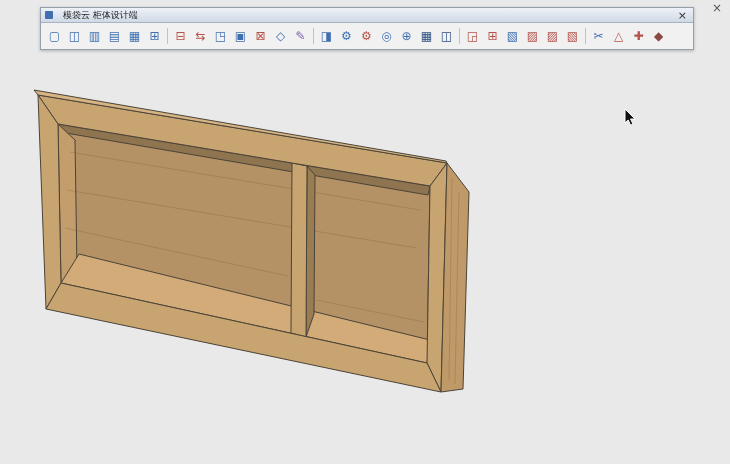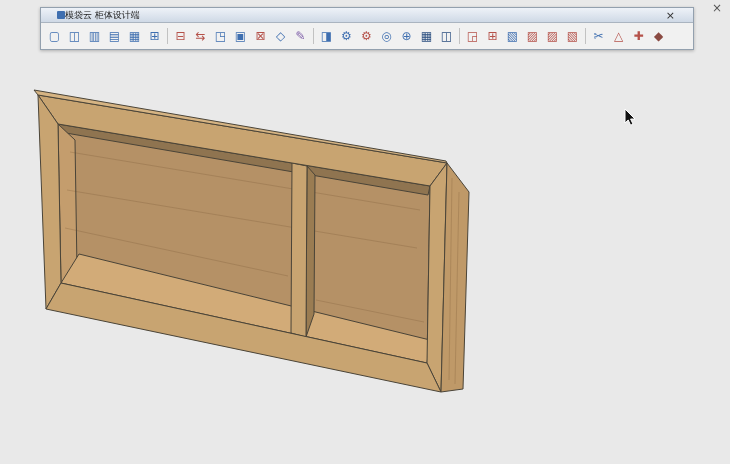--- a/index.html
+++ b/index.html
@@ -12,21 +12,21 @@
   .viewport polygon{stroke:#4a4438;stroke-width:1;stroke-linejoin:round}
   .grain path{stroke:rgba(105,75,40,.22);fill:none;stroke-width:1}
 
   .tool-window{
     position:absolute;left:40px;top:7px;width:652px;
     border:1px solid #93a0ae;background:#f1f1f1;
     box-shadow:0 1px 3px rgba(0,0,0,.25);
     z-index:5;
   }
   .titlebar{
-    height:14px;display:flex;align-items:center;gap:0;padding:0 16px;
+    height:14px;display:flex;align-items:center;gap:10px;padding:0 4px;
     background:linear-gradient(#eef2f8,#cfd9e6);
     border-bottom:1px solid #aab4c0;
     font-size:9px;color:#222;
   }
   .titlebar .app-ico{width:8px;height:8px;background:#3f6fb0;display:inline-block;border-radius:1px;flex:0 0 auto}
   .titlebar .title{flex:1;white-space:nowrap;overflow:hidden;font-family:"DejaVu Sans", sans-serif}
   .tb-close{
     font-size:11px;line-height:11px;color:#333;background:none;border:none;
     padding:0 2px;cursor:default;font-family:"DejaVu Sans", sans-serif;
   }

